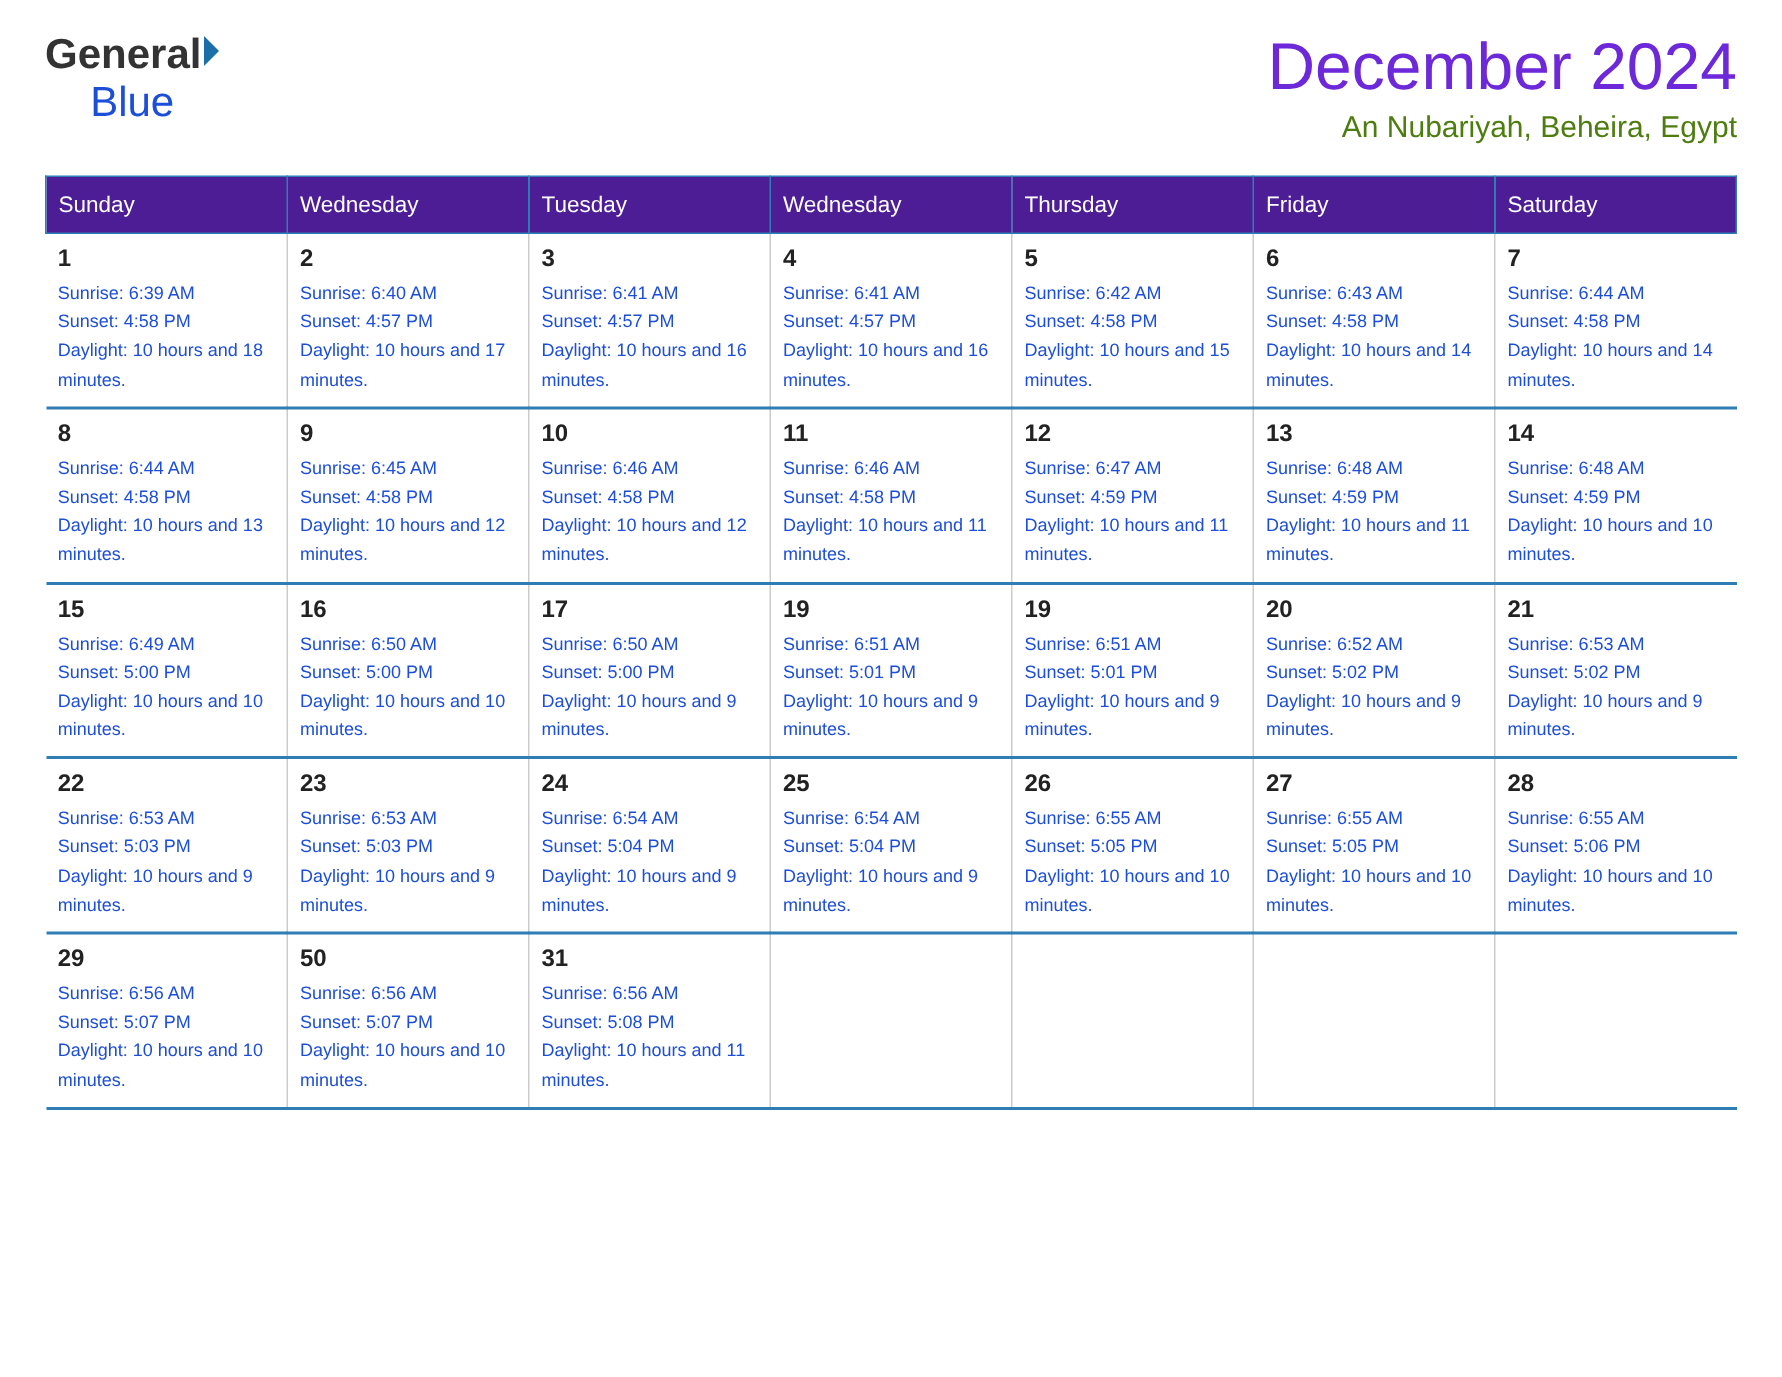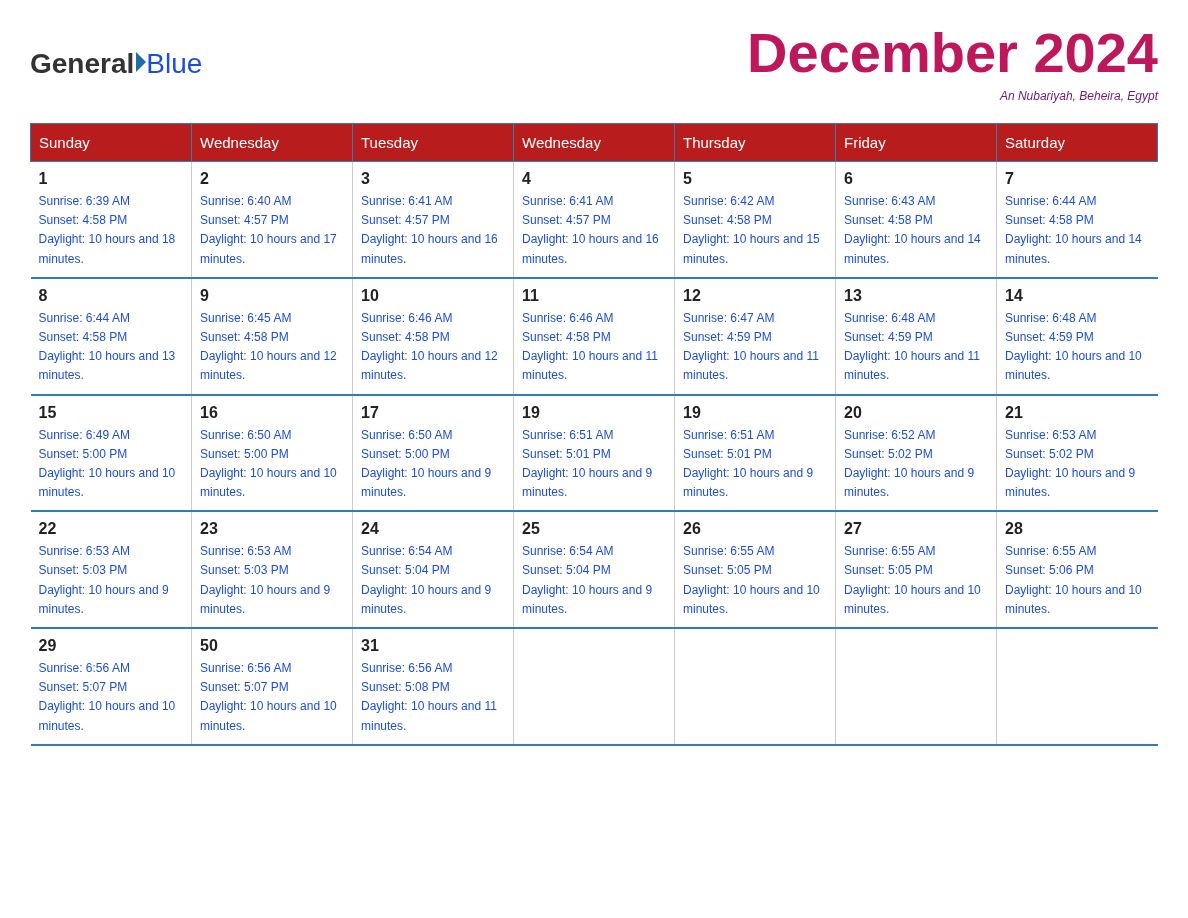--- a/index.html
+++ b/index.html
@@ -36,48 +36,46 @@
       height: 0;
       border-left: 10px solid #1a6fa8;
       border-top: 10px solid transparent;
       border-bottom: 10px solid transparent;
       display: inline-block;
       margin-left: 2px;
       margin-bottom: 4px;
     }
     .logo-text-wrap {
       display: flex;
-      flex-direction: row;
-      align-items: flex-start;
-      margin-top: 28px;
+      flex-direction: column;
+      align-items: center;
     }
     .logo-line1 {
       display: flex;
       align-items: center;
     }
     .title-section {
       text-align: right;
     }
     .month-title {
-      font-size: 56px;
-      font-weight: bold;
-      color: #be185d;
+      font-size: 44px;
+      font-weight: normal;
+      color: #6d28d9;
     }
     .subtitle {
-      font-size: 12px;
-      color: #701a75;
+      font-size: 20px;
+      color: #4d7c0f;
       margin-top: 4px;
-      font-style: italic;
     }
     table {
       width: 100%;
       border-collapse: collapse;
     }
     thead tr {
-      background-color: #b91c1c;
+      background-color: #4c1d95;
     }
     thead th {
       color: #fff;
       padding: 10px 8px;
       text-align: left;
       font-size: 15px;
       font-weight: normal;
       border: 1px solid #2e7db5;
     }
     tbody tr {

